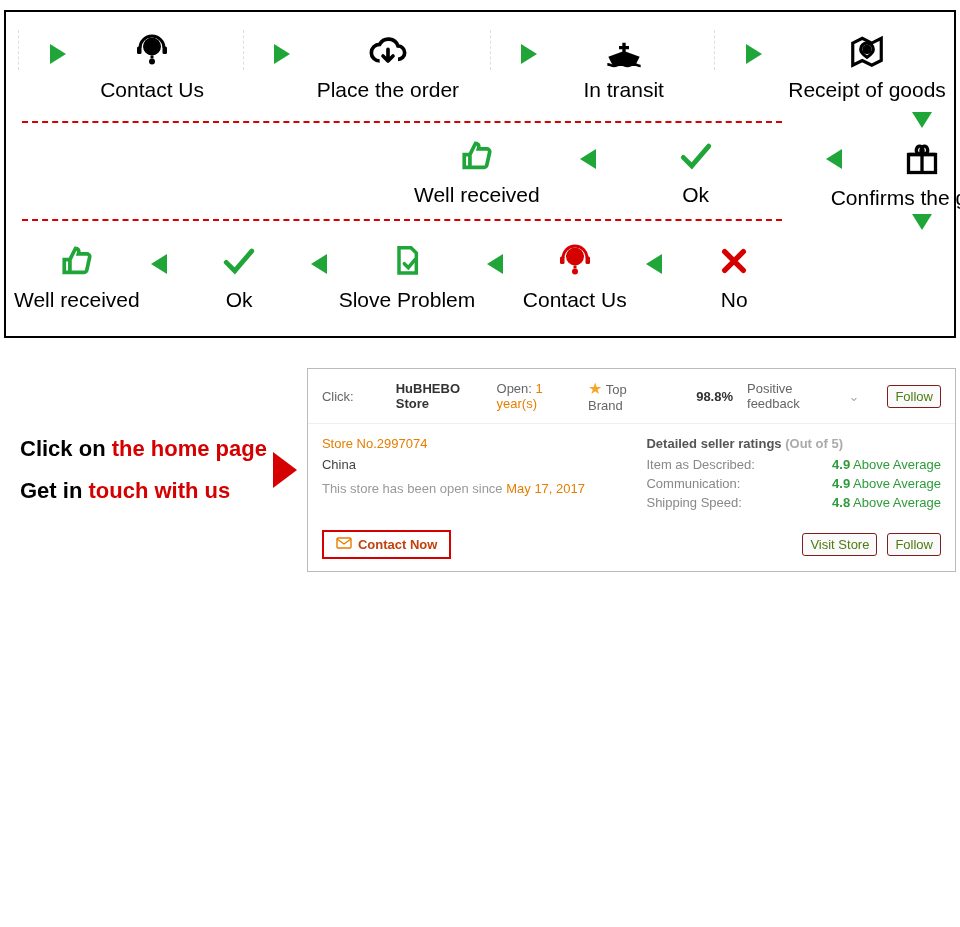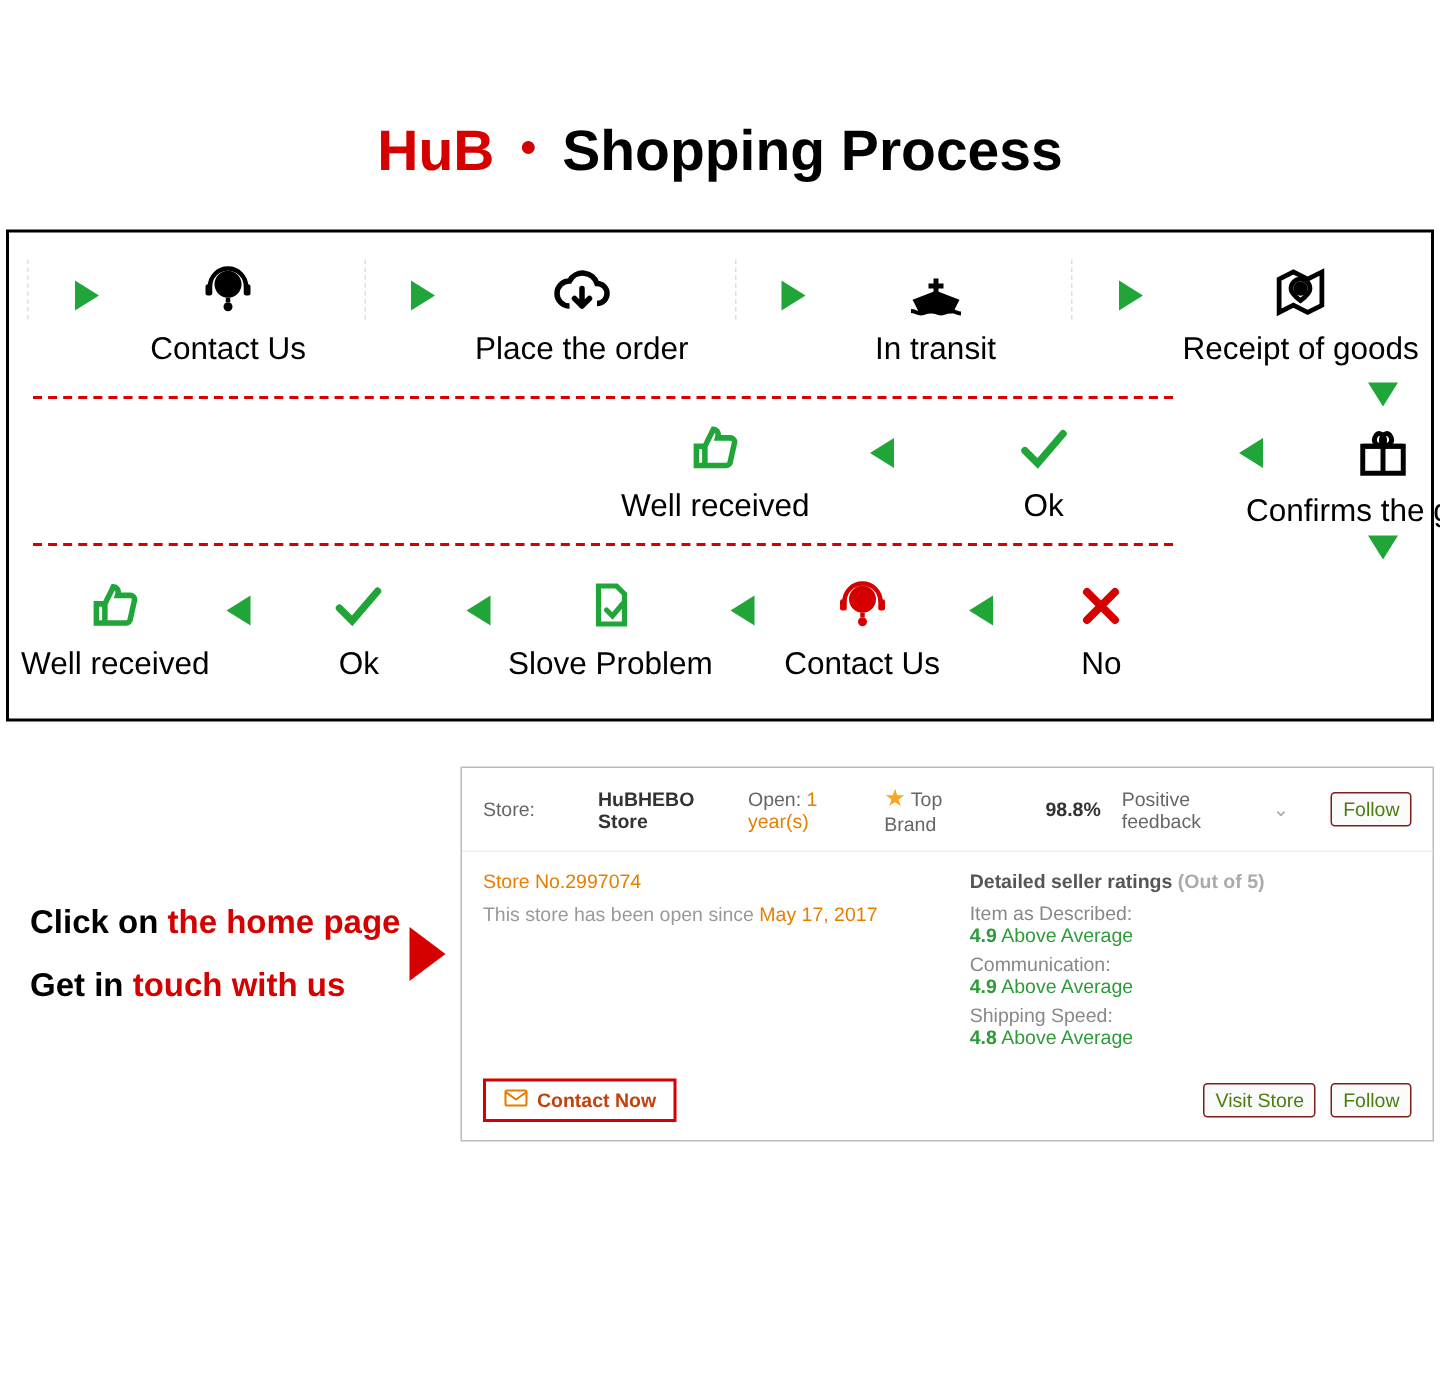--- a/index.html
+++ b/index.html
@@ -33,37 +33,32 @@
   .card { border:1px solid #bbb; flex:1; margin-right:4px; font-size:13px; position:relative; background:#fff; }
   .card-top { display:flex; align-items:center; padding:10px 14px; gap:14px; border-bottom:1px solid #eee; color:#666; }
   .card-top b { color:#333; font-weight:700;margin-left:28px; }
   .oranget { color:#e67e00; }
   .star { color:#f5a623; font-size:16px; }
   .follow, .visit { border:1px solid #7f1d1d; border-radius:3px; padding:3px 7px; color:#4d7c0f; background:#fafafa; display:inline-block; }
   .card-body { display:flex; padding:12px 14px 8px 14px; gap:30px; }
   .col { flex:1; }
   .colh { color:#555; font-weight:700; margin-bottom:6px; }
   .meta { color:#999; margin:4px 0; line-height:18px; }
-  .rat-row { display:flex; justify-content:space-between; margin:4px 0; color:#888;flex-direction:column; }
+  .rat-row { display:flex; justify-content:space-between; margin:4px 0; color:#888; }
   .rat-row .sc { color:#2e9b3a; }
   .card-foot { display:flex; padding:8px 14px 12px 14px; gap:10px; align-items:center; }
   .contact { border:2px solid #d50000; color:#c2410c; padding:5px 12px; display:inline-flex; gap:6px; font-weight:600; }
   .spacer { flex:1; }
   svg { display:block; }
 </style>
 </head>
 <body>
 
 <div class="wrap">
 
-  <div class="title">
-    <span class="red">HuB</span>
-    <span class="dot">●</span>
-    <span>Shopping Process</span>
-  </div>
 
   <div class="flowbox">
 
     <div class="row">
       <div class="sep"></div>
       <div class="arrow-r"></div>
 
       <div class="step">
         <div class="ico">
           <svg width="36" height="36" viewBox="0 0 24 24" fill="#000">
@@ -223,33 +218,34 @@
     <div class="instr-left">
       <div><span>Click on </span><span class="rr">the home page</span></div>
       <div style="margin-top:8px;"><span>Get in </span><span class="rr">touch with us</span></div>
     </div>
     <div class="big-arrow">
         <div></div>
       </div>
 
     <div class="card">
       <div class="card-top">
-        <span>Store:</span>
+        <span>Click:</span>
         <b>HuBHEBO Store</b>
         <span><span>Open:</span> <span class="oranget">1 year(s)</span></span>
         <span><span class="star">★</span> <span>Top Brand</span></span>
         <b>98.8%</b>
         <span>Positive feedback</span>
         <span style="color:#aaa">⌄</span>
         <span class="spacer"></span>
         <span class="follow">Follow</span>
       </div>
       <div class="card-body">
         <div class="col">
           <div class="oranget" style="margin-bottom:6px;">Store No.2997074</div>
+          <div style="color:#444;margin-bottom:8px;">China</div>
           <div class="meta"><span>This store has been open since </span><span class="oranget">May 17, 2017</span></div>
         </div>
         <div class="col">
           <div class="colh"><span>Detailed seller ratings</span> <span style="color:#aaa;font-weight:700">(Out of 5)</span></div>
           <div class="rat-row">
               <span>Item as Described:</span>
               <span class="sc"><b>4.9</b> <span>Above Average</span></span>
             </div>
           <div class="rat-row">
               <span>Communication:</span>

